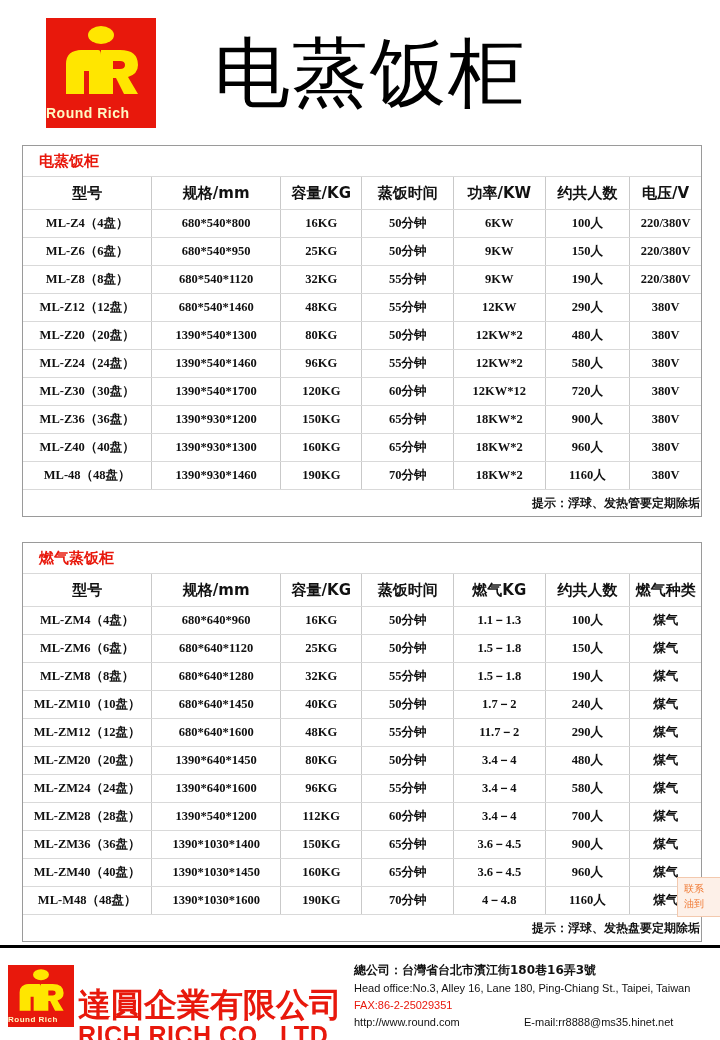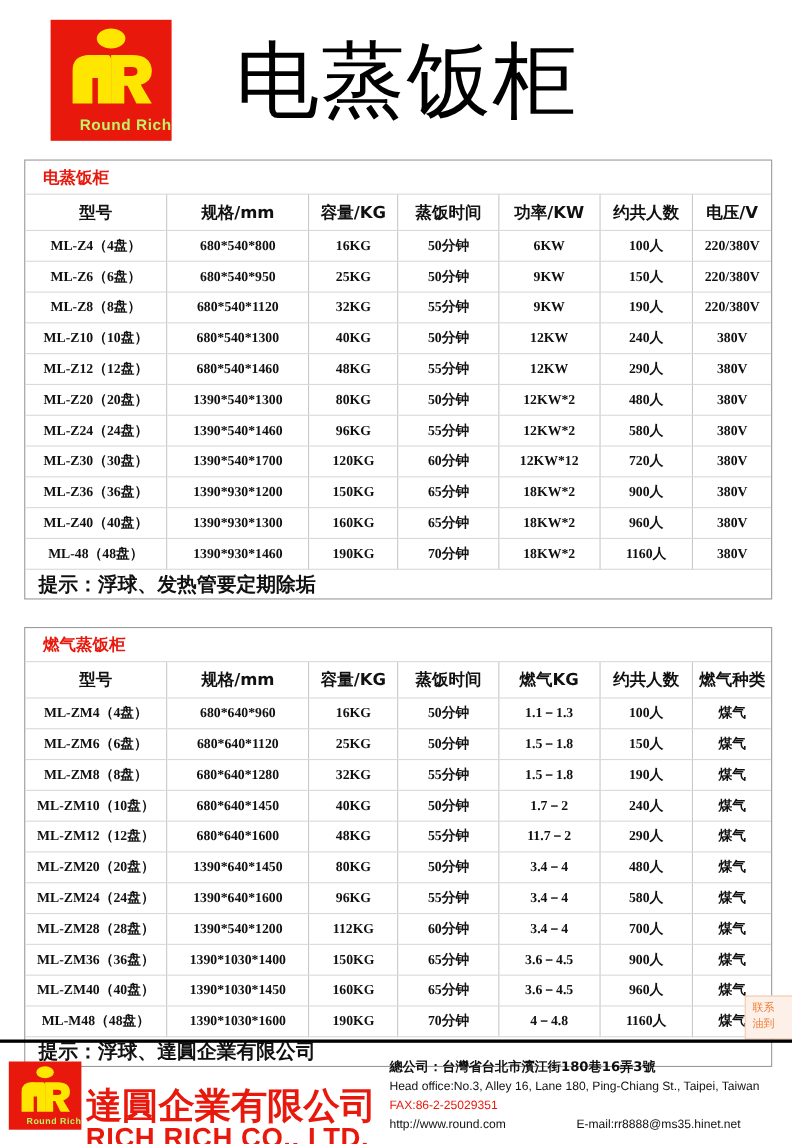--- a/index.html
+++ b/index.html
@@ -33,22 +33,22 @@
   .logo-mark {
     position: absolute;
     left: 0; right: 0; top: 6px;
     height: 74px;
   }
   .logo-mark svg { display: block; margin: 0 auto; }
   .logo-word {
     position: absolute;
     left: 0; right: 0;
     bottom: 7px;
-    text-align: right;
-    color: #bef264;
+    text-align: left;
+    color: #fef9c3;
     font-size: 14px;
     font-weight: bold;
     letter-spacing: 0.5px;
     font-family: "Liberation Sans", sans-serif;
   }
   .main-title {
     margin-left: 58px;
     font-size: 76px;
     line-height: 1;
     color: #000000;
@@ -96,23 +96,23 @@
     border-bottom: 1px solid #d9d9d9;
   }
   table.spec tr.head-row td {
     font-size: 15px;
     font-weight: bold;
     font-family: "DejaVu Sans", sans-serif;
     height: 32px;
     letter-spacing: 0px;
   }
   table.spec tr.note-row td {
-    text-align: left;
+    text-align: right;
     padding-left: 12px;
-    font-size: 18px;
+    font-size: 12px;
     font-weight: bold;
     font-family: "DejaVu Sans", sans-serif;
     border-right: none;
     border-bottom: none;
     height: 26px;
     color: #111111;
   }
   .col-model   { width: 19.0%; }
   .col-size    { width: 19.0%; }
   .col-cap     { width: 12.0%; }
@@ -274,29 +274,20 @@
         <tr>
           <td>ML-Z8（8盘）</td>
           <td>680*540*1120</td>
           <td>32KG</td>
           <td>55分钟</td>
           <td>9KW</td>
           <td>190人</td>
           <td>220/380V</td>
         </tr>
         <tr>
-          <td>ML-Z10（10盘）</td>
-          <td>680*540*1300</td>
-          <td>40KG</td>
-          <td>50分钟</td>
-          <td>12KW</td>
-          <td>240人</td>
-          <td>380V</td>
-        </tr>
-        <tr>
           <td>ML-Z12（12盘）</td>
           <td>680*540*1460</td>
           <td>48KG</td>
           <td>55分钟</td>
           <td>12KW</td>
           <td>290人</td>
           <td>380V</td>
         </tr>
         <tr>
           <td>ML-Z20（20盘）</td>
@@ -476,21 +467,21 @@
         <tr>
           <td>ML-M48（48盘）</td>
           <td>1390*1030*1600</td>
           <td>190KG</td>
           <td>70分钟</td>
           <td>4－4.8</td>
           <td>1160人</td>
           <td>煤气</td>
         </tr>
         <tr class="note-row">
-          <td colspan="7">提示：浮球、達圓企業有限公司</td>
+          <td colspan="7">提示：浮球、发热盘要定期除垢</td>
         </tr>
       </tbody>
   </table>
   <div class="watermark">
     <div>联系</div>
     <div>油到</div>
   </div>
 </div>
 
 <div class="footer-rule"></div>

